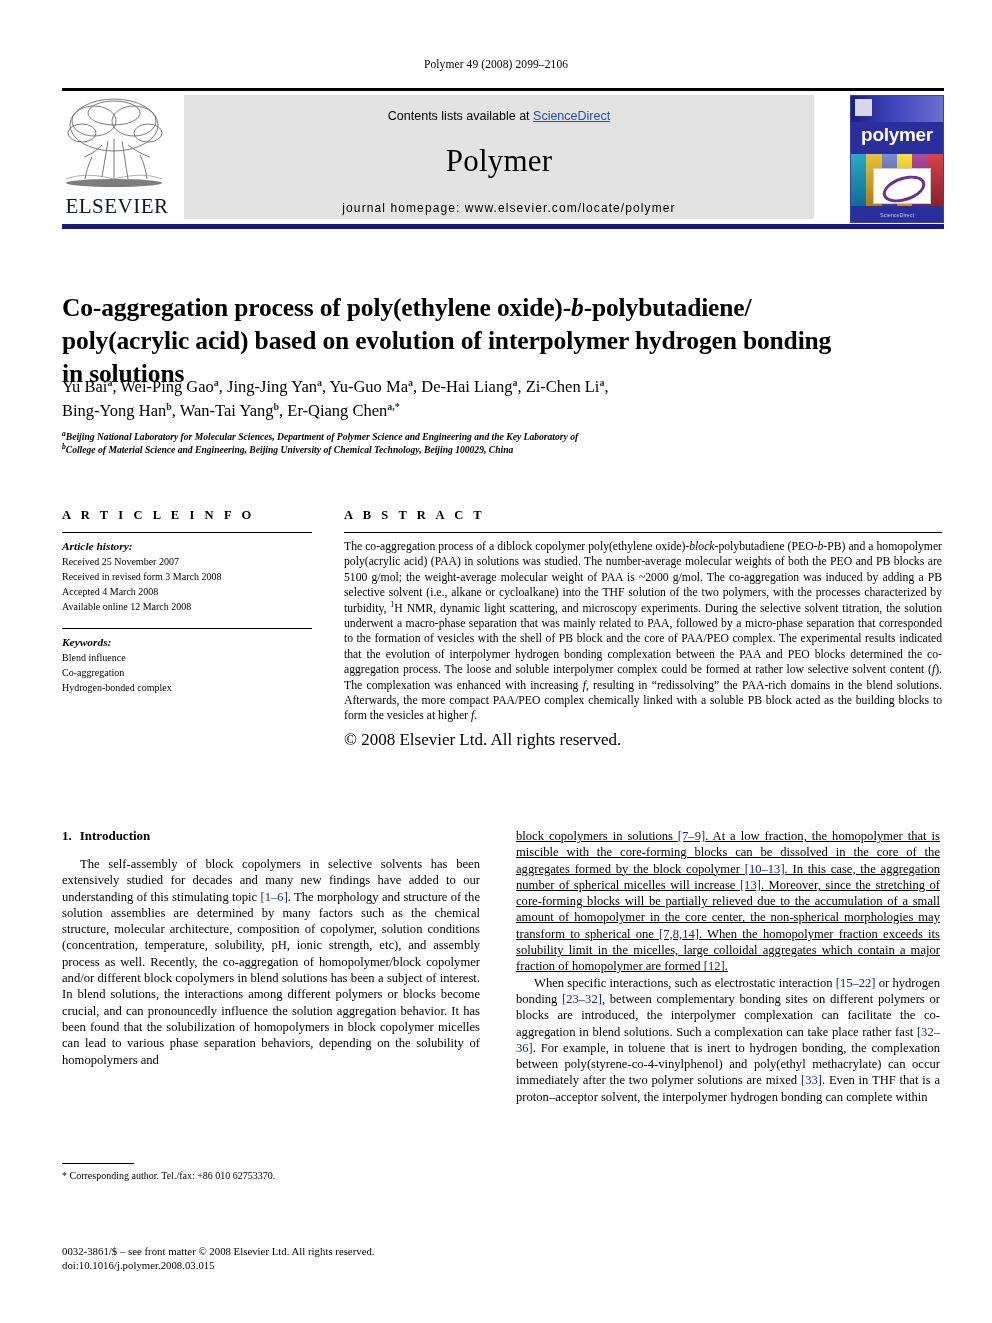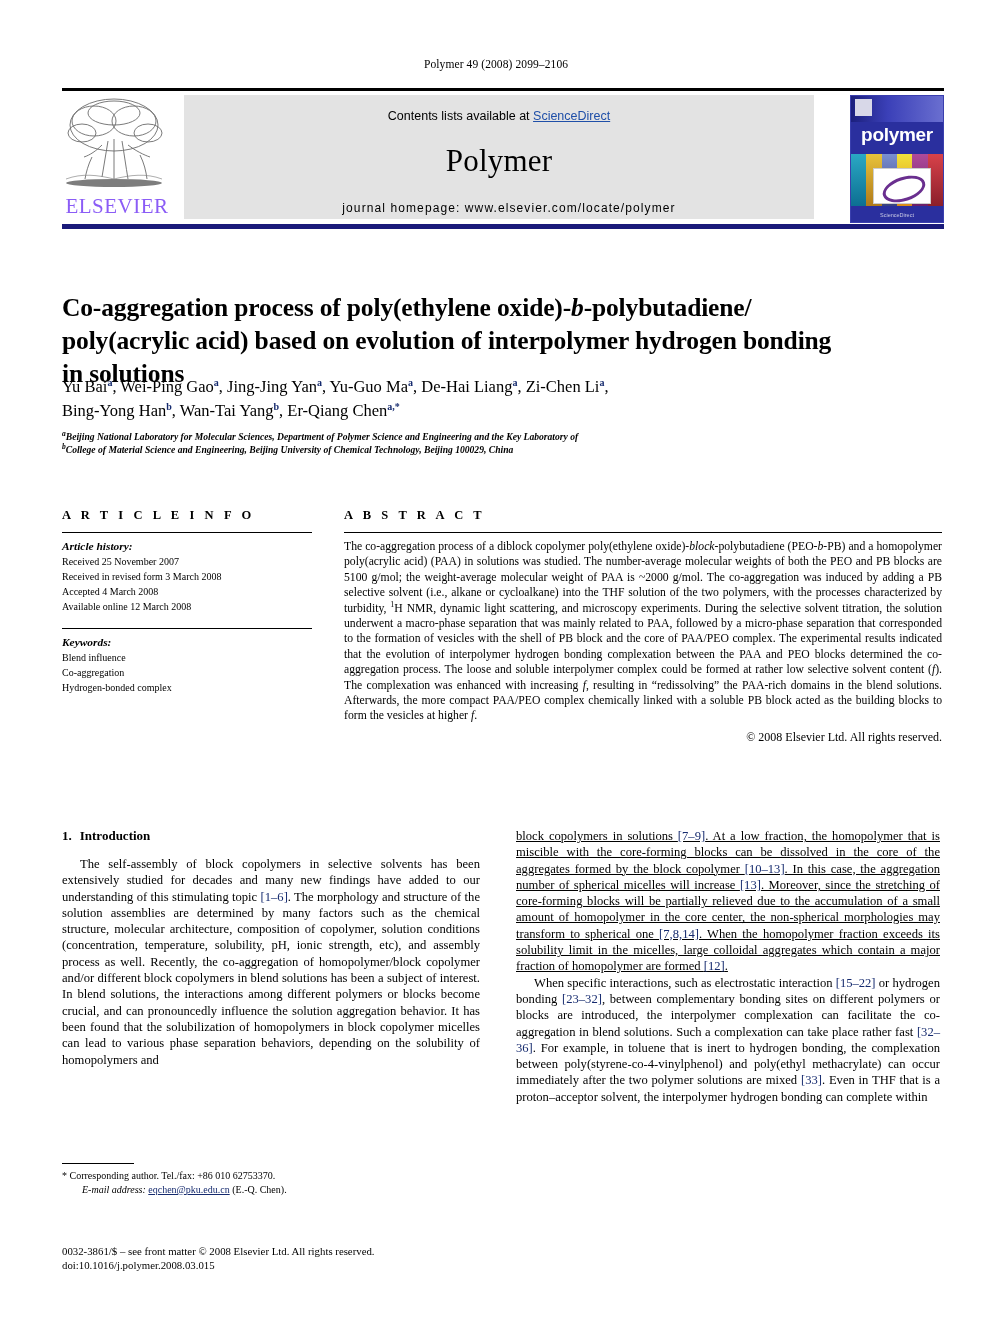--- a/index.html
+++ b/index.html
@@ -64,21 +64,21 @@
   .tree-box {
     width: 104px;
     height: 98px;
     position: relative;
     overflow: hidden;
   }
   .elsevier-word {
     font-family: "Liberation Serif", serif;
     font-size: 21px;
     letter-spacing: 0.5px;
-    color: #8b5cf6;
+    color: #0f172a;
     margin-top: 1px;
     text-align: center;
     width: 110px;
   }
   .center-band {
     position: absolute;
     left: 122px; top: 0;
     width: 630px;
     height: 124px;
     background: #e3e3e3;
@@ -249,22 +249,21 @@
 
   .abstract-body {
     font-size: 11.7px;
     line-height: 15.4px;
     text-align: justify;
     margin-top: 2px;
   }
   .abstract-body i { font-style: italic; }
   .abstract-body sup { font-size: 8px; vertical-align: super; line-height: 0; }
   .copyright {
-    text-align: right;
-    font-size: 12px;
+    font-size: 17px;
     margin-top: 6px;
   }
 
   
   .col-left {
     position: absolute;
     left: 62px; top: 828px;
     width: 418px;
   }
   .col-right {
@@ -454,25 +453,20 @@
     <p class="body cont">block copolymers in solutions <span class="ref" style="color:#152a6e">[7–9]</span>. At a low fraction, the homopolymer that is miscible with the core-forming blocks can be dissolved in the core of the aggregates formed by the block copolymer <span class="ref" style="color:#152a6e">[10–13]</span>. In this case, the aggregation number of spherical micelles will increase <span class="ref" style="color:#152a6e">[13]</span>. Moreover, since the stretching of core-forming blocks will be partially relieved due to the accumulation of a small amount of homopolymer in the core center, the non-spherical morphologies may transform to spherical one <span class="ref" style="color:#152a6e">[7,8,14]</span>. When the homopolymer fraction exceeds its solubility limit in the micelles, large colloidal aggregates which contain a major fraction of homopolymer are formed <span class="ref" style="color:#152a6e">[12]</span>.</p>
     <p class="body">When specific interactions, such as electrostatic interaction <span class="ref" style="color:#152a6e">[15–22]</span> or hydrogen bonding <span class="ref" style="color:#152a6e">[23–32]</span>, between complementary bonding sites on different polymers or blocks are introduced, the interpolymer complexation can facilitate the co-aggregation in blend solutions. Such a complexation can take place rather fast <span class="ref" style="color:#152a6e">[32–36]</span>. For example, in toluene that is inert to hydrogen bonding, the complexation between poly(styrene-co-4-vinylphenol) and poly(ethyl methacrylate) can occur immediately after the two polymer solutions are mixed <span class="ref" style="color:#152a6e">[33]</span>. Even in THF that is a proton–acceptor solvent, the interpolymer hydrogen bonding can complete within</p>
   </div>
 
   <div class="footnote">
     <div class="footnote-rule"></div>
     <div class="fn-line">
       <span>*</span>
       <span>Corresponding author. Tel./fax: +86 010 62753370.</span>
     </div>
-    <div class="fn-line indent2">
-      <i>E-mail address:</i>
-      <a class="email-link" href="#">eqchen@pku.edu.cn</a>
-      <span>(E.-Q. Chen).</span>
-    </div>
   </div>
 
   <div class="imprint">
     <div>0032-3861/$ – see front matter © 2008 Elsevier Ltd. All rights reserved.</div>
     <div>doi:10.1016/j.polymer.2008.03.015</div>
   </div>
 
 </div>
 
 </body></html>

